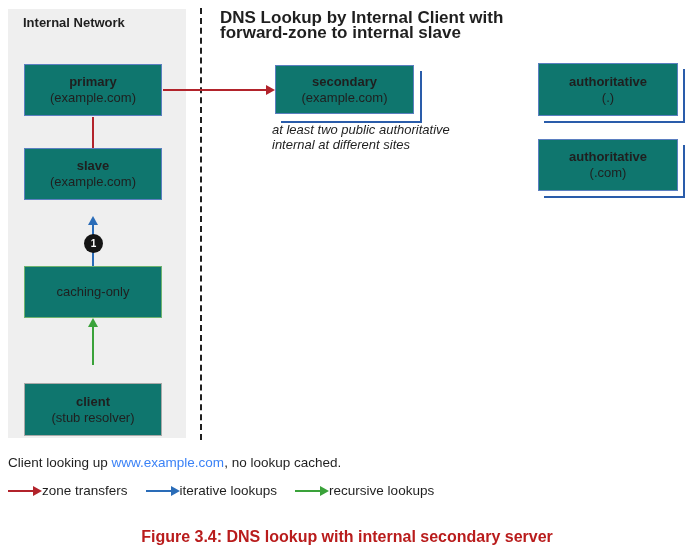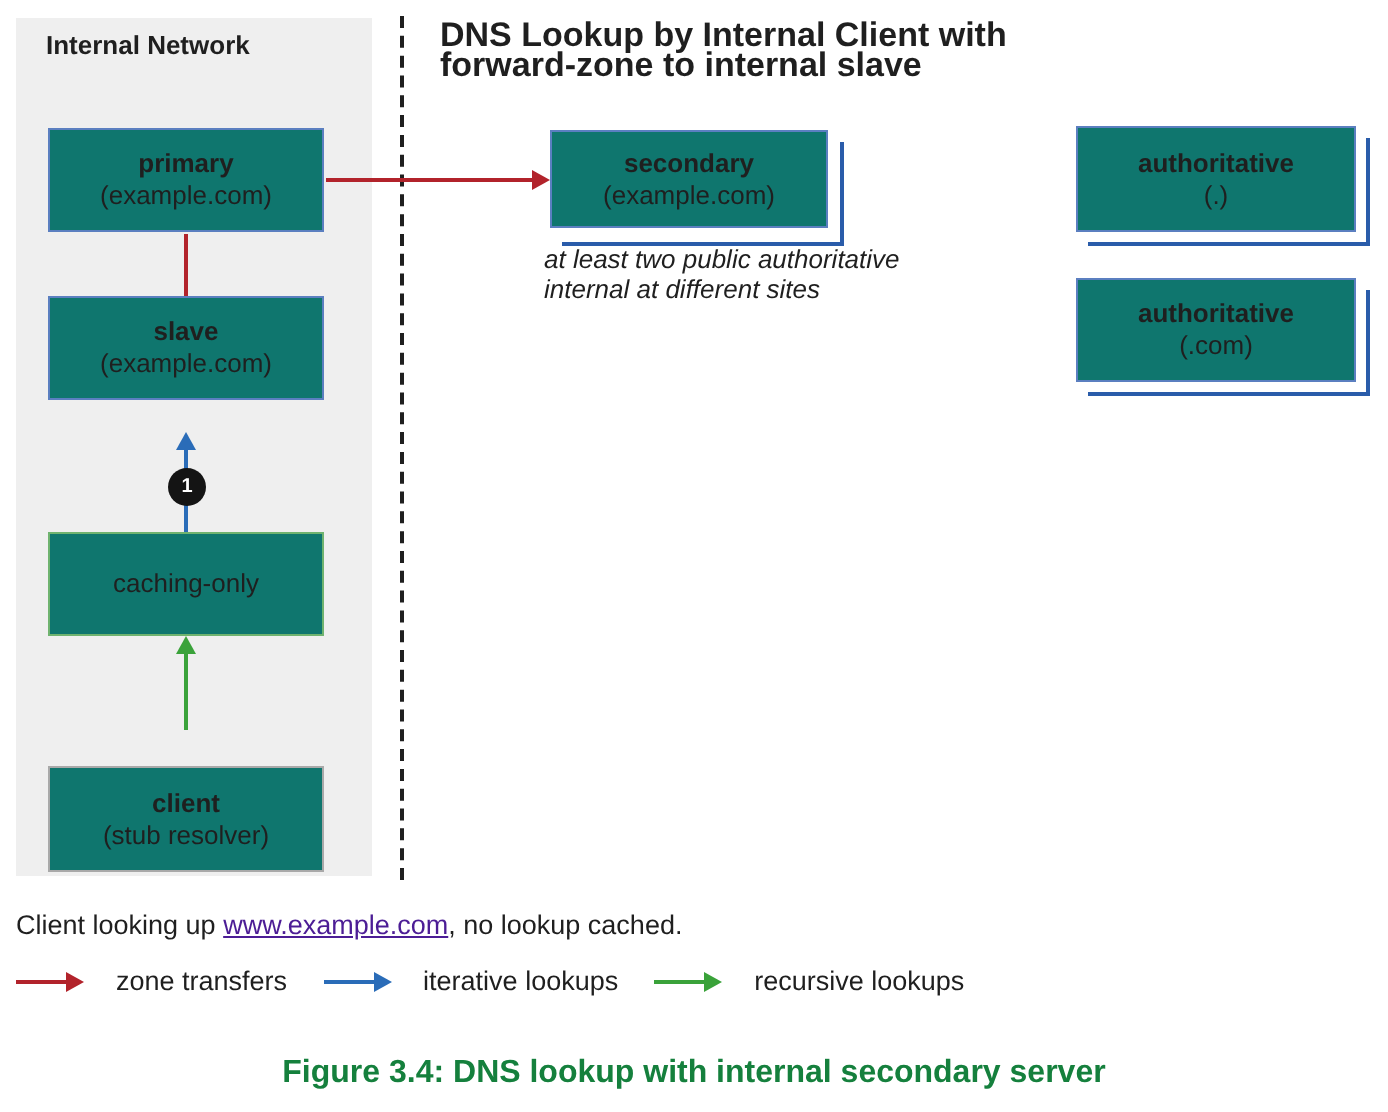--- a/index.html
+++ b/index.html
@@ -44,32 +44,32 @@
   .head-up-green{border-left:5px solid transparent;border-right:5px solid transparent;border-bottom:9px solid #3aa23a;}
   .head-right{border-top:5px solid transparent;border-bottom:5px solid transparent;border-left:9px solid #b2232b;}
   
   .badge{position:absolute;left:84px;top:234px;width:19px;height:19px;border-radius:50%;
          background:#141414;color:#fff;font-size:10px;font-weight:bold;display:flex;
          align-items:center;justify-content:center;z-index:3;}
   
   .note{position:absolute;left:272px;top:122px;font-size:13px;font-style:italic;line-height:15px;}
   
   .status{position:absolute;left:8px;top:455px;font-size:13.5px;}
-  .status .link{color:#4c1d95;text-decoration:underline;}
+  .status .link{color:#3b82f6;}
   
   .legend{position:absolute;left:8px;top:483px;display:flex;gap:18px;align-items:center;font-size:13.5px;}
-  .legend-item{display:flex;align-items:center;gap:16px;}
+  .legend-item{display:flex;align-items:center;gap:0;}
   .legend-arrow{position:relative;width:34px;height:12px;flex:0 0 auto;}
   .legend-arrow .ln{position:absolute;left:0;top:5px;width:25px;height:2px;}
   .legend-arrow .hd{position:absolute;left:25px;top:1px;width:0;height:0;
                     border-top:5px solid transparent;border-bottom:5px solid transparent;}
   .hd.red{border-left:9px solid #b2232b;} .hd.blue{border-left:9px solid #2a6cb8;} .hd.green{border-left:9px solid #3aa23a;}
   
   .caption{position:absolute;left:0;top:528px;width:694px;text-align:center;
-           font-size:16px;font-weight:bold;color:#15803d;}
+           font-size:16px;font-weight:bold;color:#b91c1c;}
 </style>
 </head>
 <body>
 
 <div class="stage">
 
   <div class="panel"></div>
   <div class="panel-title">Internal Network</div>
 
   <div class="vline"></div>

